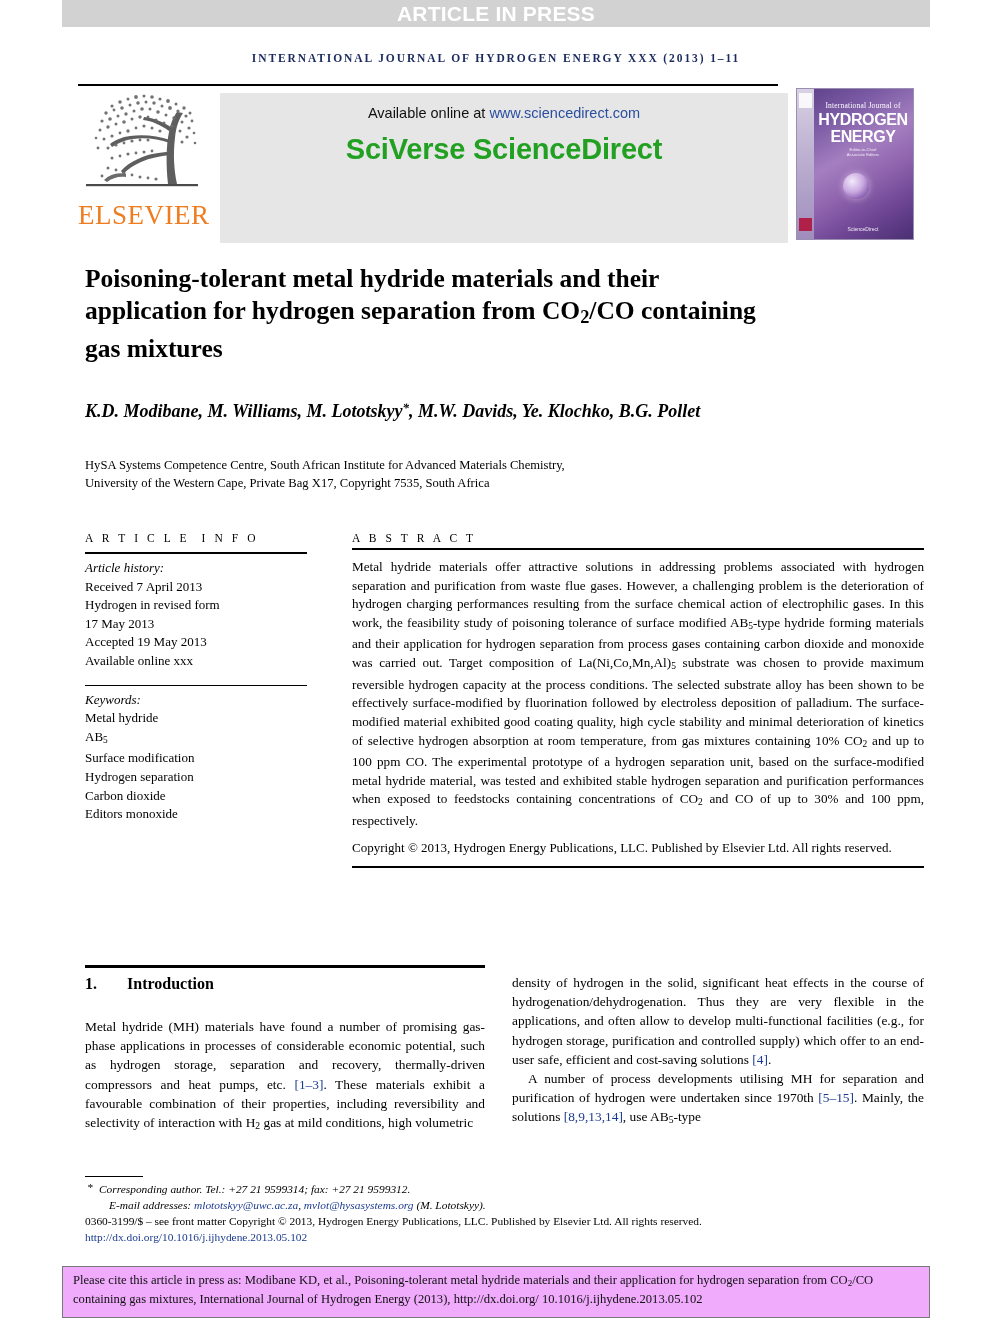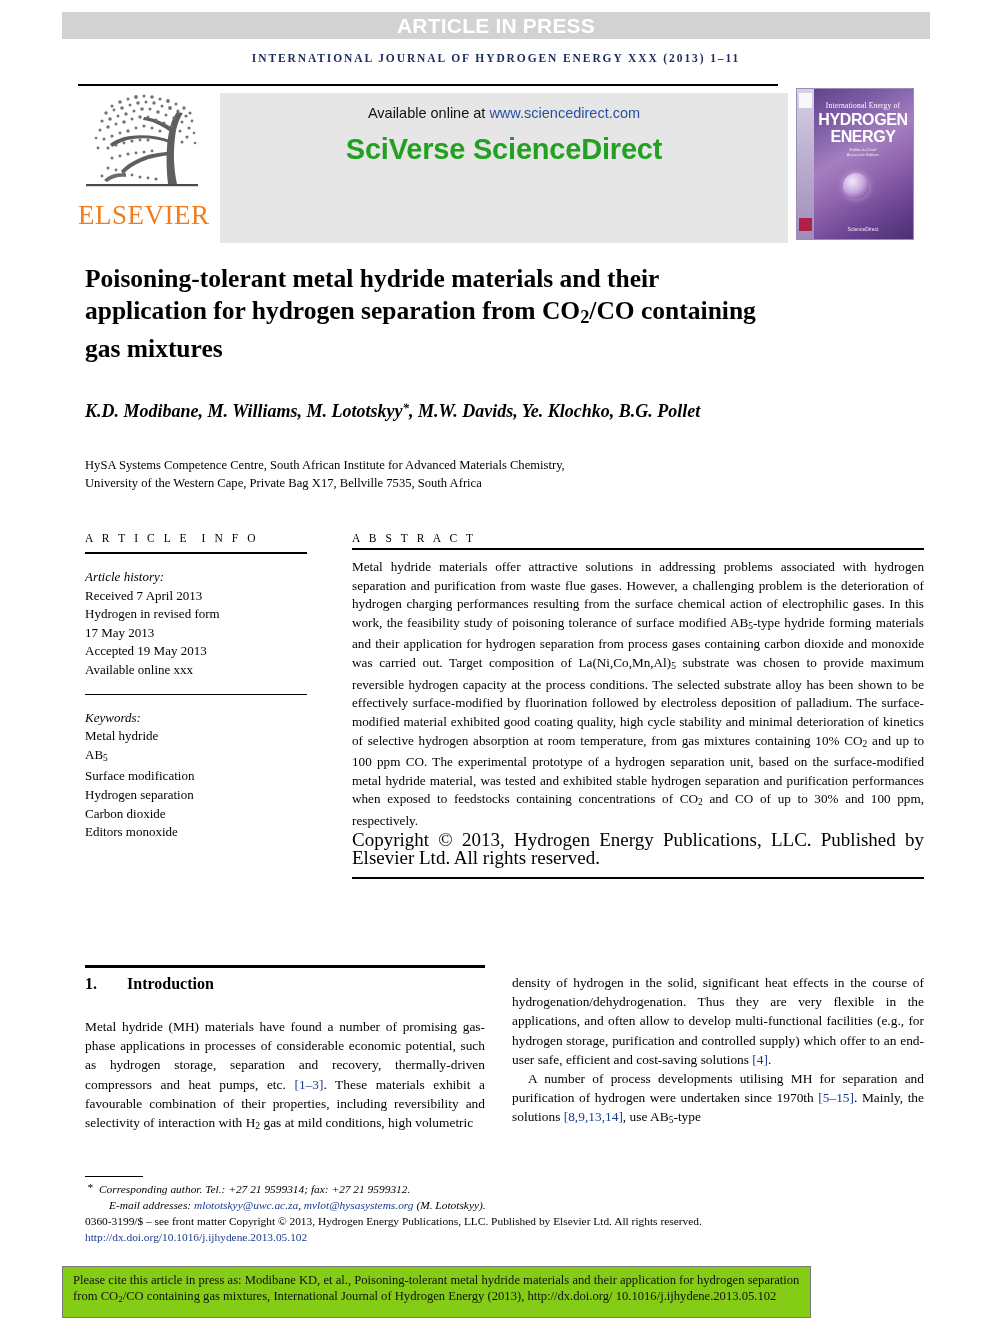--- a/index.html
+++ b/index.html
@@ -18,21 +18,21 @@
   .page {
     position: relative;
     width: 992px;
     height: 1323px;
   }
 
   
   .aip-banner {
     position: absolute;
     left: 62px;
-    top: 12px;
+    top: 0;
     width: 868px;
     height: 27px;
     background: #d2d2d2;
     display: flex;
     align-items: center;
     justify-content: center;
   }
   .aip-banner span {
     color: #ffffff;
     font-family: "Liberation Sans", sans-serif;
@@ -276,45 +276,45 @@
     position: absolute;
     left: 85px;
     top: 532px;
     width: 222px;
   }
   .info-col .sec-head { margin-bottom: 8px; }
   .info-block {
     font-family: "Liberation Serif", serif;
     font-size: 13px;
     line-height: 18.6px;
-    margin-top: 14px;
+    margin-top: 5px;
   }
   .info-block .ital { font-style: italic; }
   .info-spacer { height: 14px; }
 
   .abs-col {
     position: absolute;
     left: 352px;
     top: 532px;
     width: 572px;
   }
   .abs-col .sec-head { margin-bottom: 4px; }
   .abs-body {
     font-family: "Liberation Serif", serif;
     font-size: 13.2px;
     line-height: 18.6px;
     text-align: justify;
     margin-top: 8px;
   }
   .abs-copy {
     font-family: "Liberation Serif", serif;
-    font-size: 19px;
+    font-size: 13px;
     line-height: 18.6px;
     text-align: justify;
-    margin-top: 0px;
+    margin-top: 8px;
   }
   .abs-rule-bottom {
     margin-top: 9px;
     height: 2px;
     background: #000;
   }
 
   
   .intro-rule {
     position: absolute;
@@ -382,23 +382,23 @@
   .fn-email { padding-left: 24px; font-style: italic; }
   .fn-link { color: #1b3a8f; }
   .fn-issn { margin-top: 1px; }
   .fn-doi { color: #1b3a8f; }
 
   
   .cite-box {
     position: absolute;
     left: 62px;
     top: 1266px;
-    width: 749px;
+    width: 868px;
     height: 52px;
-    background: #84cc16;
+    background: #f0abfc;
     border: 1px solid #7a7a7a;
     box-sizing: border-box;
   }
   .cite-text {
     position: absolute;
     left: 10px;
     top: 5px;
     right: 8px;
     font-family: "Liberation Serif", serif;
     font-size: 12.6px;
@@ -530,40 +530,40 @@
       <div class="sd-available">
         <span>Available online at </span><span class="link">www.sciencedirect.com</span>
       </div>
       <div class="sd-brand">SciVerse ScienceDirect</div>
     </div>
 
     <div class="cover">
       <div class="cover-left-strip"></div>
       <div class="cover-els"></div>
       <div class="cover-ihe"></div>
-      <div class="cover-ij">International Energy of</div>
+      <div class="cover-ij">International Journal of</div>
       <div class="cover-h">HYDROGEN</div>
       <div class="cover-e">ENERGY</div>
       <div class="cover-eds">Editor-in-Chief<br>Associate Editors<br>&nbsp;</div>
       <div class="cover-orb"></div>
       <div class="cover-sd">ScienceDirect</div>
     </div>
   </div>
 
   <div class="title">
     Poisoning-tolerant metal hydride materials and their application for hydrogen separation from CO<sub>2</sub>/CO containing gas mixtures
   </div>
 
   <div class="authors">
     K.D. Modibane, M. Williams, M. Lototskyy<sup>*</sup>, M.W. Davids, Ye. Klochko, B.G. Pollet
   </div>
 
   <div class="affiliation">
     <div>HySA Systems Competence Centre, South African Institute for Advanced Materials Chemistry,</div>
-    <div>University of the Western Cape, Private Bag X17, Bellville 7535, South Africa</div>
+    <div>University of the Western Cape, Private Bag X17, Copyright 7535, South Africa</div>
   </div>
 
   <div class="info-col">
     <div class="sec-head">A R T I C L E &nbsp;I N F O</div>
     <div class="rule-thick"></div>
 
     <div class="info-block">
       <div class="ital">Article history:</div>
       <div>Received 7 April 2013</div>
       <div>Hydrogen in revised form</div>

